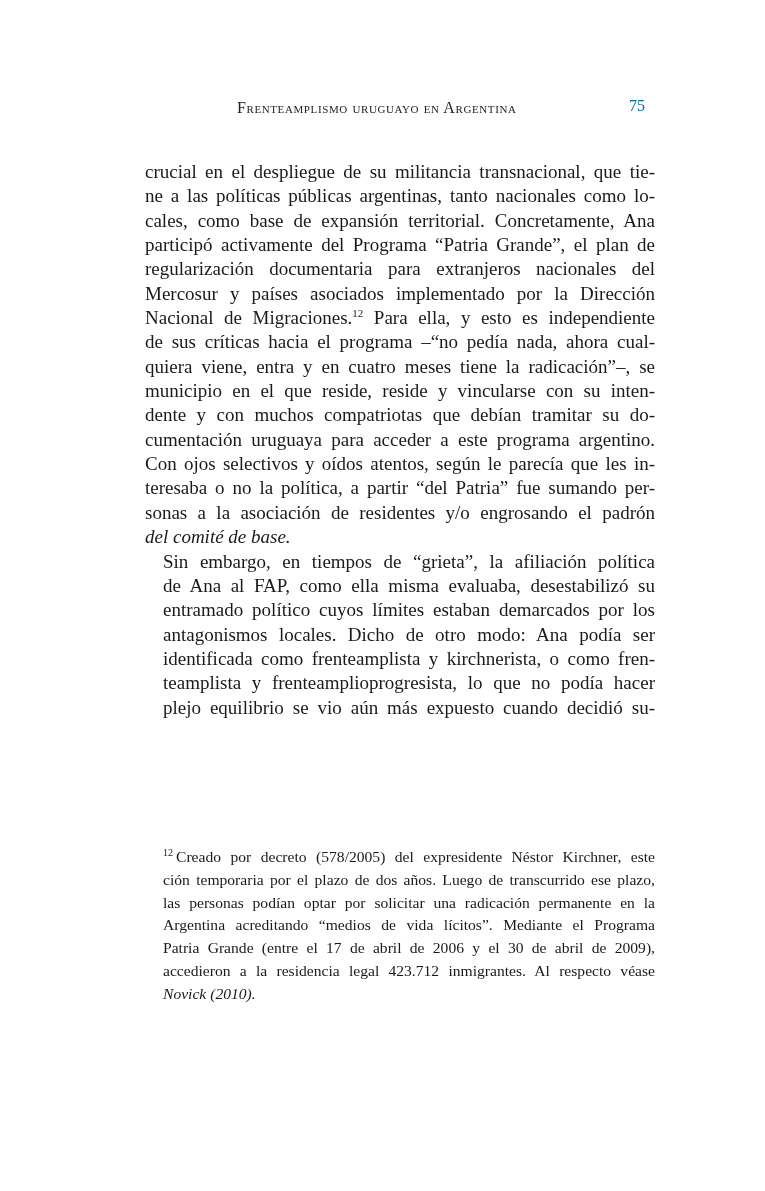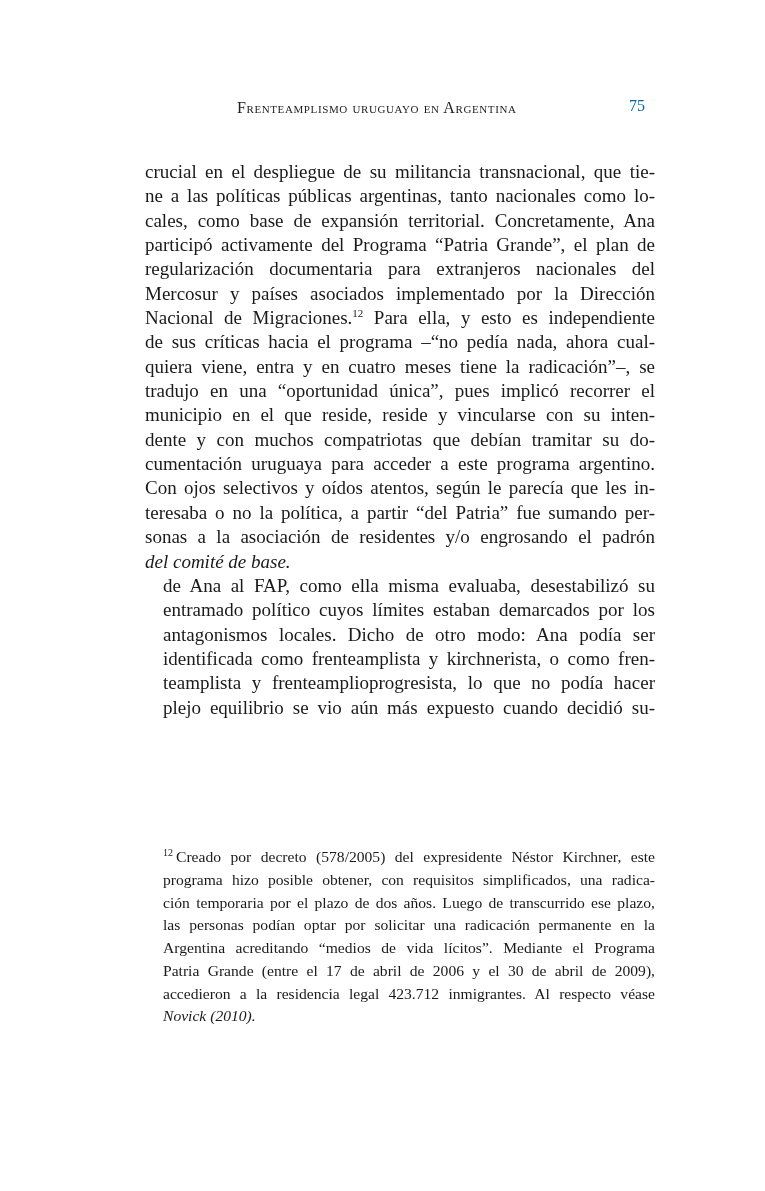--- a/index.html
+++ b/index.html
@@ -101,41 +101,40 @@
   <p>
     <span class="line">crucial en el despliegue de su militancia transnacional, que tie-</span>
     <span class="line">ne a las políticas públicas argentinas, tanto nacionales como lo-</span>
     <span class="line">cales, como base de expansión territorial. Concretamente, Ana</span>
     <span class="line">participó activamente del Programa “Patria Grande”, el plan de</span>
     <span class="line">regularización documentaria para extranjeros nacionales del</span>
     <span class="line">Mercosur y países asociados implementado por la Dirección</span>
     <span class="line"><span>Nacional de Migraciones.</span><sup class="fnref">12</sup><span> Para ella, y esto es independiente</span></span>
     <span class="line">de sus críticas hacia el programa –“no pedía nada, ahora cual-</span>
     <span class="line">quiera viene, entra y en cuatro meses tiene la radicación”–, se</span>
-    <span class="line">tradujo en una “oportunidad única”, pues implicó recorrer el</span>
     <span class="line">municipio en el que reside, reside y vincularse con su inten-</span>
     <span class="line">dente y con muchos compatriotas que debían tramitar su do-</span>
     <span class="line">cumentación uruguaya para acceder a este programa argentino.</span>
     <span class="line">Con ojos selectivos y oídos atentos, según le parecía que les in-</span>
     <span class="line">teresaba o no la política, a partir “del Patria” fue sumando per-</span>
     <span class="line">sonas a la asociación de residentes y/o engrosando el padrón</span>
     <span class="line last">del comité de base.</span>
   </p>
   <p class="indent">
+    <span class="line" style="text-indent:18px">Sin embargo, en tiempos de “grieta”, la afiliación política</span>
     <span class="line">de Ana al FAP, como ella misma evaluaba, desestabilizó su</span>
     <span class="line">entramado político cuyos límites estaban demarcados por los</span>
     <span class="line">antagonismos locales. Dicho de otro modo: Ana podía ser</span>
     <span class="line">identificada como frenteamplista y kirchnerista, o como fren-</span>
     <span class="line">teamplista y frenteamplioprogresista, lo que no podía hacer</span>
     <span class="line">plejo equilibrio se vio aún más expuesto cuando decidió su-</span>
   </p>
 </main>
 
 <aside class="footnote">
   <span class="line"><sup>12</sup><span>Creado por decreto (578/2005) del expresidente Néstor Kirchner, este</span></span>
-  <span class="line">programa hizo posible obtener, con requisitos simplificados, una radica-</span>
   <span class="line">ción temporaria por el plazo de dos años. Luego de transcurrido ese plazo,</span>
   <span class="line">las personas podían optar por solicitar una radicación permanente en la</span>
   <span class="line">Argentina acreditando “medios de vida lícitos”. Mediante el Programa</span>
   <span class="line">Patria Grande (entre el 17 de abril de 2006 y el 30 de abril de 2009),</span>
   <span class="line">accedieron a la residencia legal 423.712 inmigrantes. Al respecto véase</span>
   <span class="line last">Novick (2010).</span>
 </aside>
 
 </body></html>

